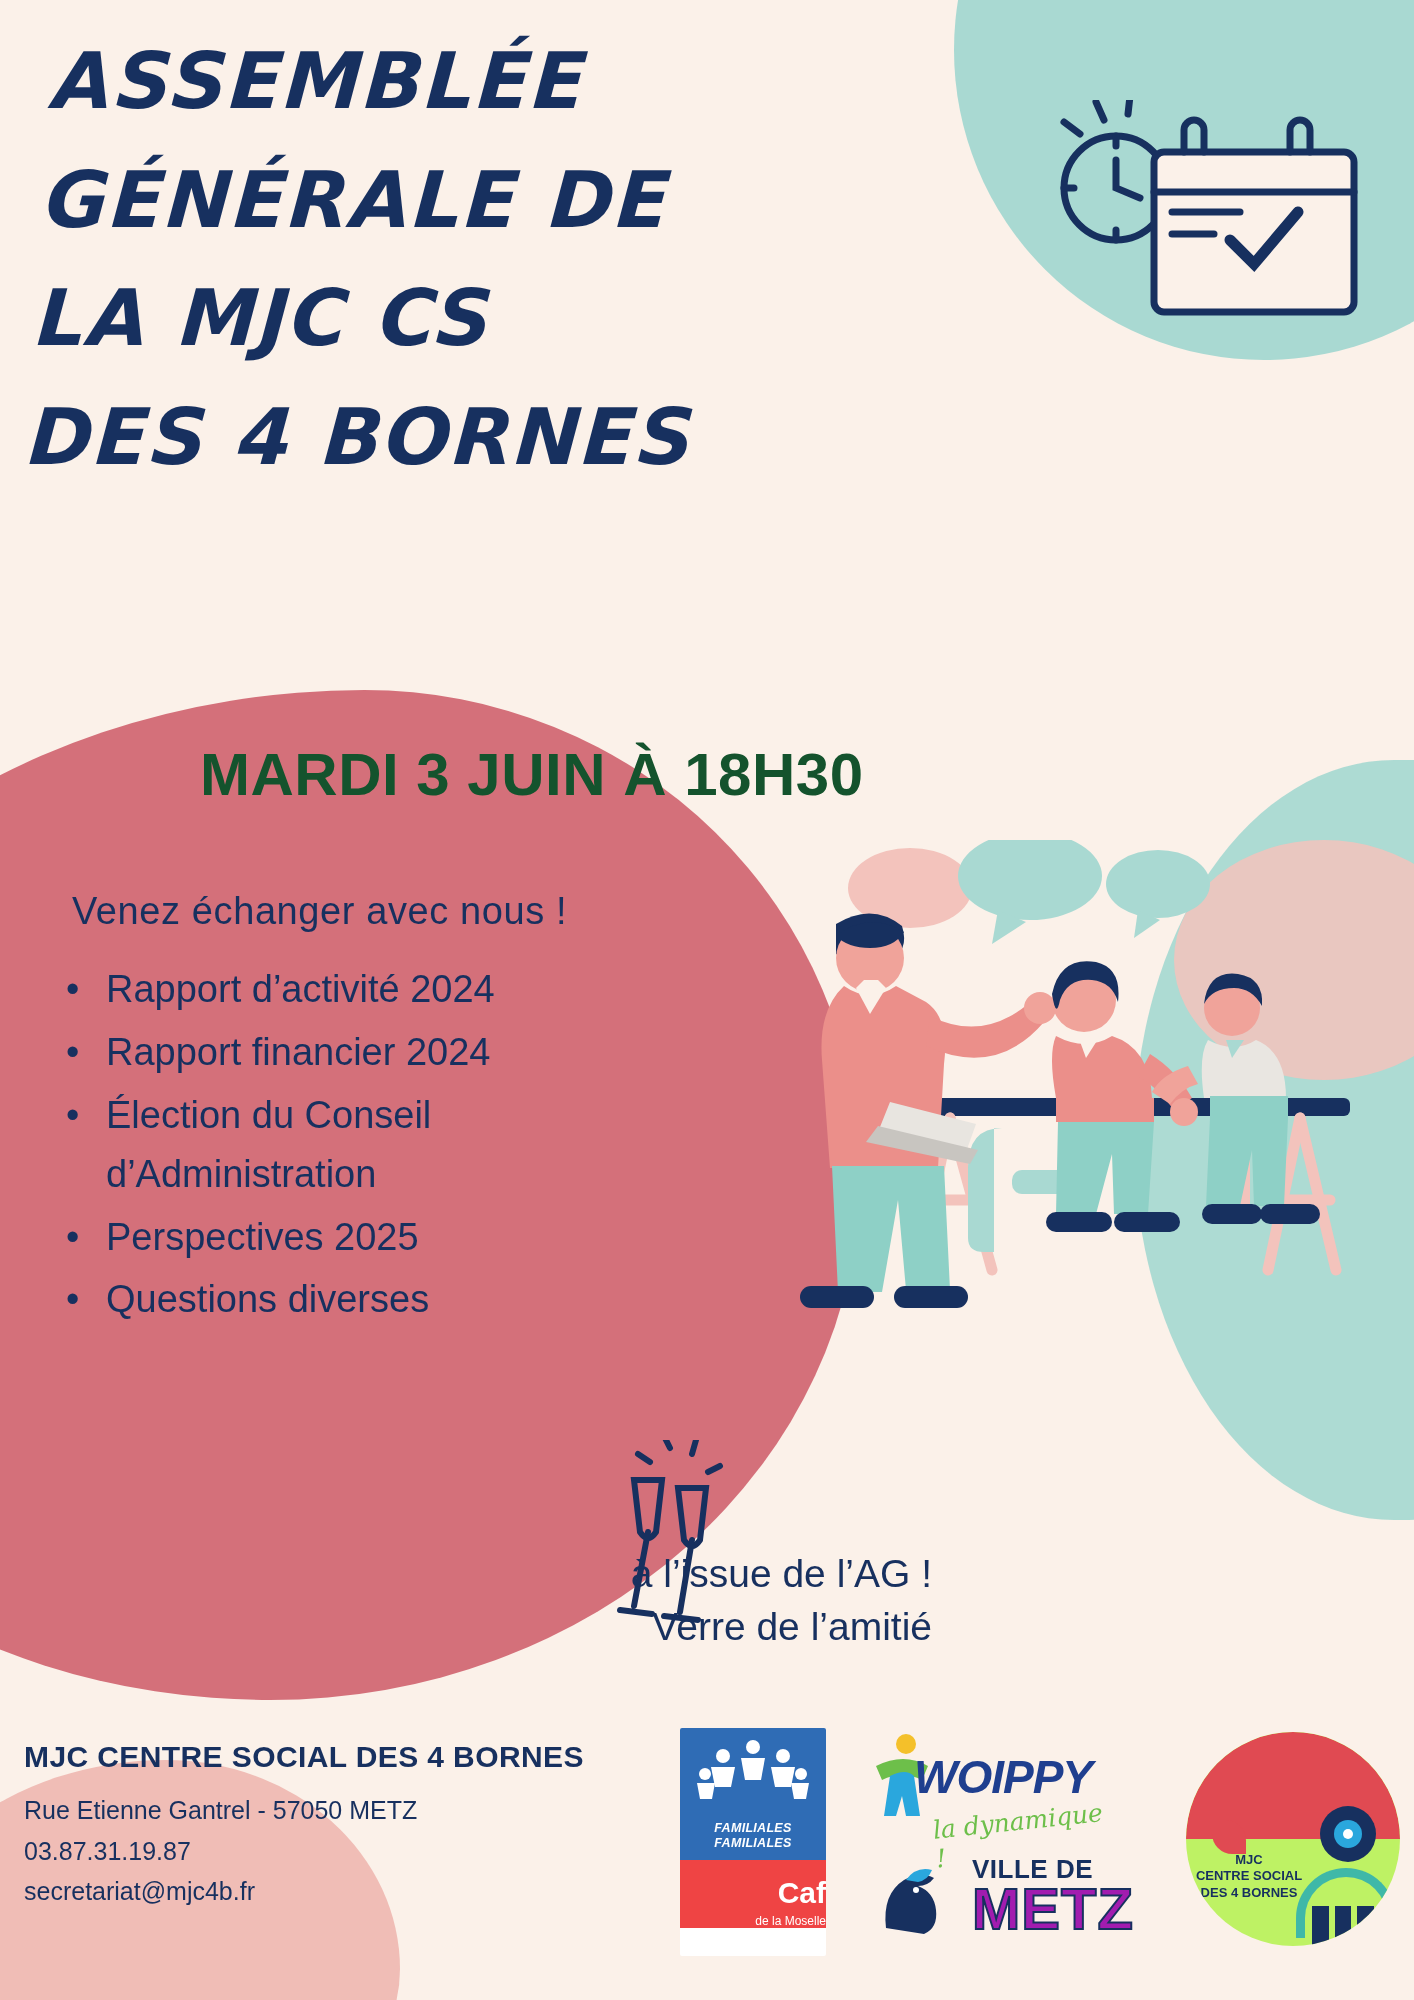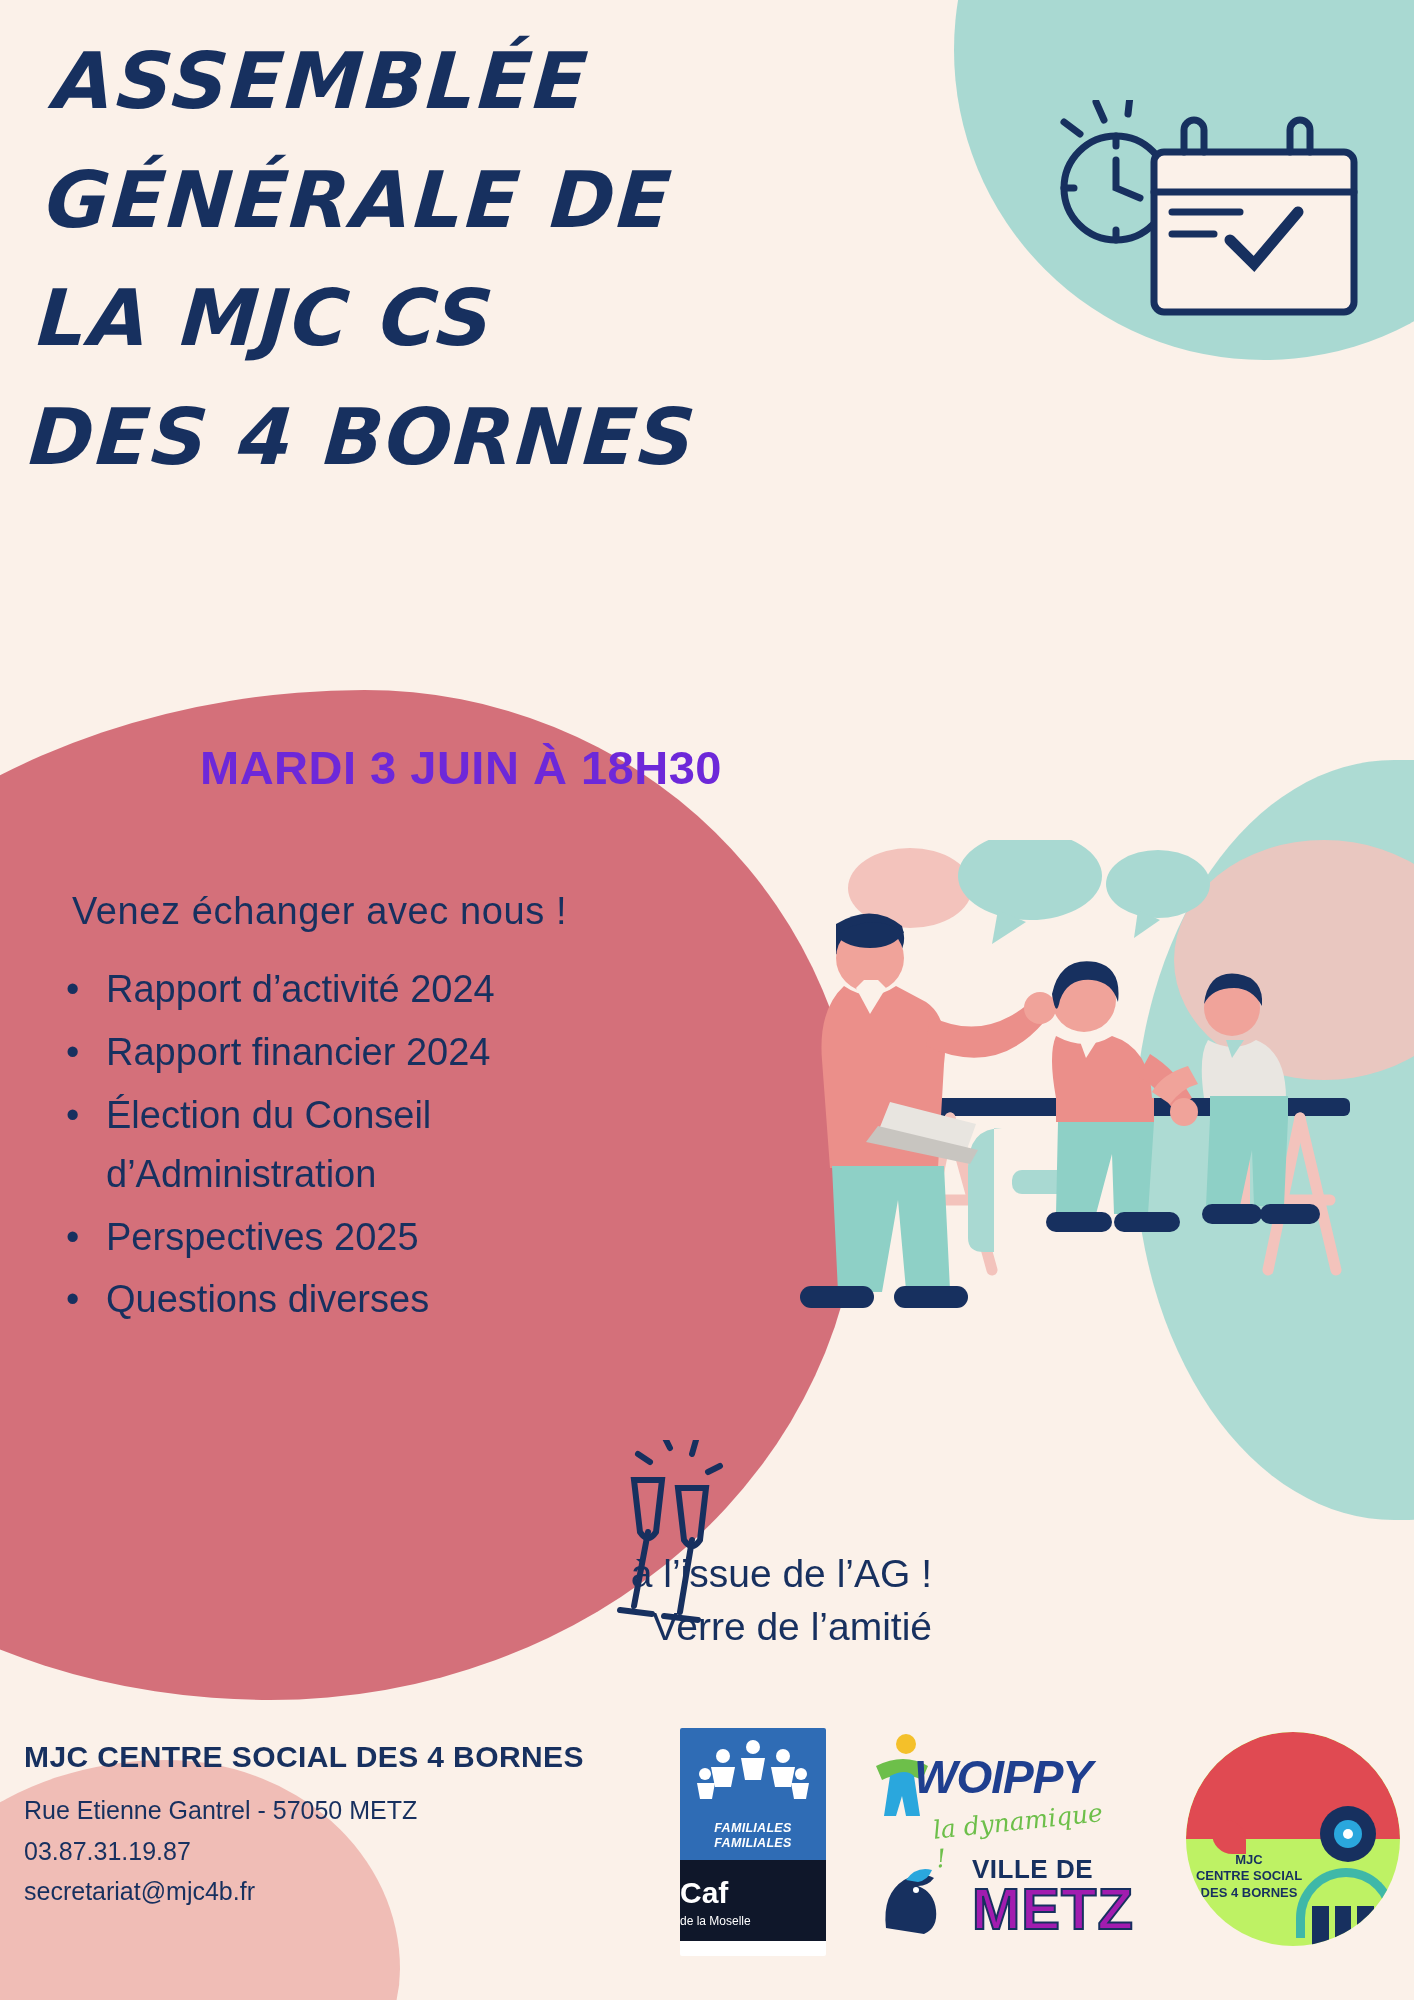--- a/index.html
+++ b/index.html
@@ -69,24 +69,24 @@
     text-transform: uppercase;
     font-style: italic;
     transform: skewX(-4deg);
   }
   .title div { white-space: nowrap; }
 
   
   .date-band {
     position: absolute;
     left: 200px; top: 740px;
-    color: #6d28d9;
+    color: #14532d;
     font-family: "Liberation Sans", sans-serif;
     font-weight: bold;
-    font-size: 47px;
+    font-size: 60px;
     letter-spacing: .5px;
   }
 
   
   .intro {
     position: absolute;
     left: 72px; top: 890px;
     color: #17305f;
     font-size: 38px;
     font-weight: 500;
@@ -192,24 +192,24 @@
     position: absolute;
     left: 0; right: 0; bottom: 8px;
     text-align: center;
     font-size: 12.5px;
     font-weight: bold;
     font-style: italic;
     line-height: 1.25;
     letter-spacing: .3px;
   }
   .caf .bot {
-    background: #0f172a;
-    height: 81px;
+    background: #ef4444;
+    height: 68px;
     color: #fff;
-    text-align: left;
+    text-align: right;
     padding-top: 18px;
   }
   .caf .bot .c1 { font-size: 30px; font-weight: bold; line-height: 1; }
   .caf .bot .c2 { font-size: 12px; font-weight: normal; margin-top: 6px; }
 
   
   .woippy {
     position: absolute;
     left: 190px; top: 14px;
     width: 250px; height: 120px;

